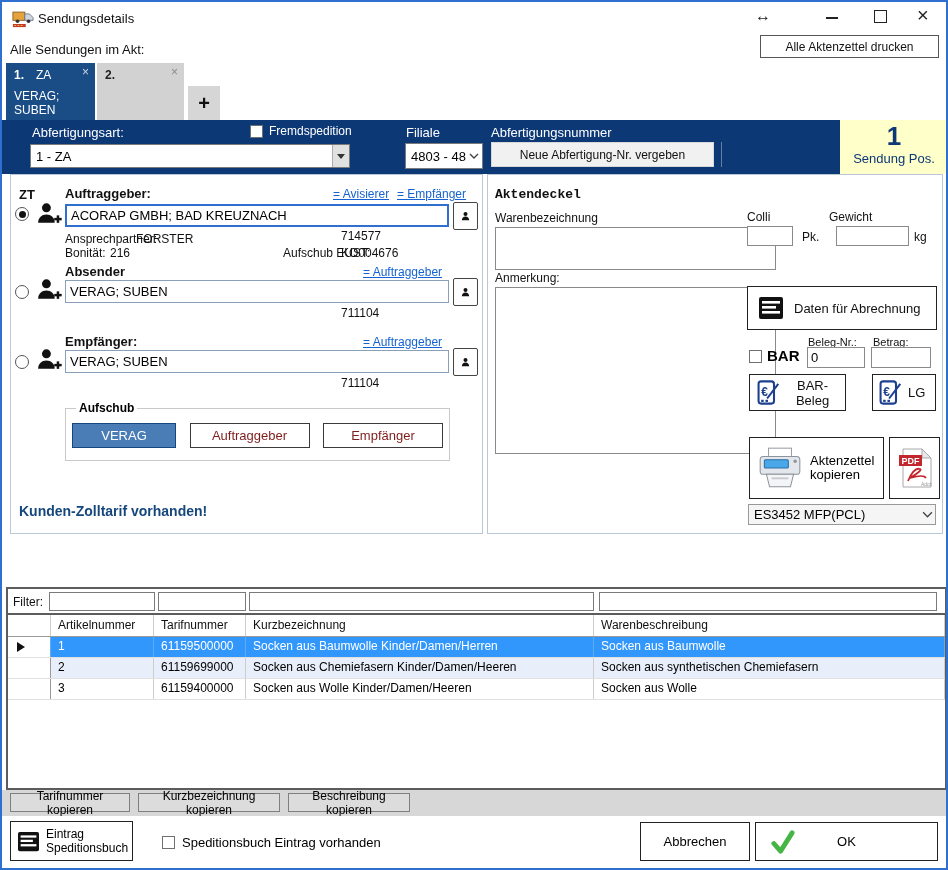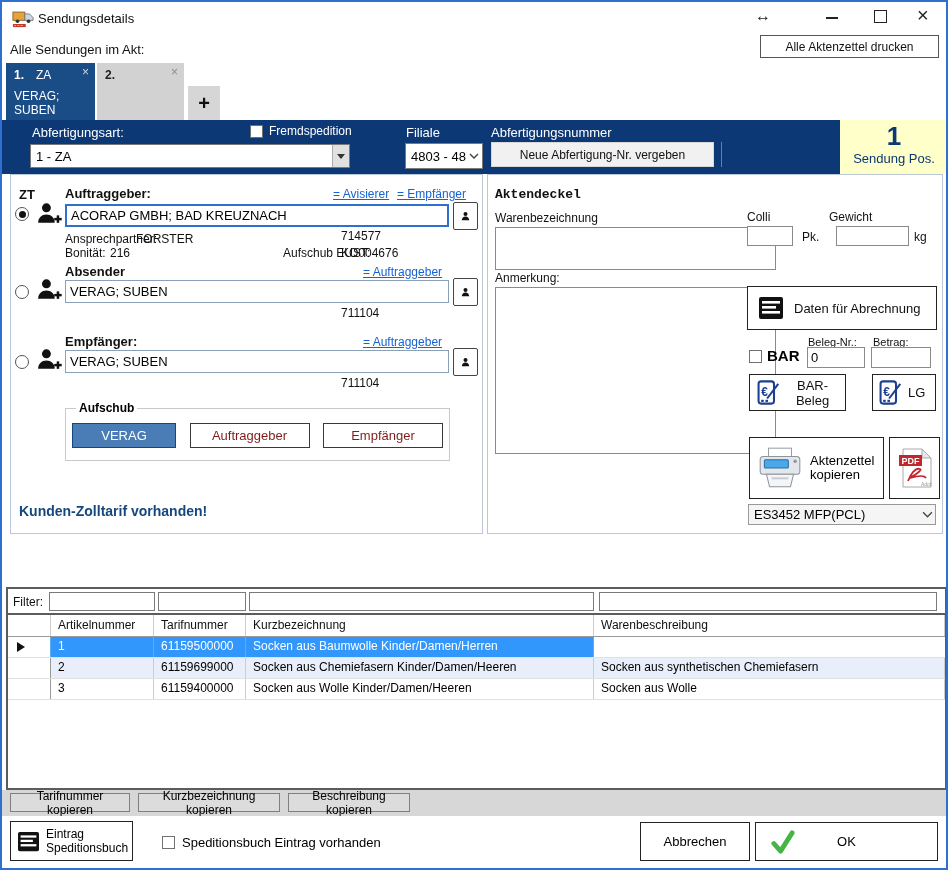--- a/index.html
+++ b/index.html
@@ -378,20 +378,21 @@
       <div class="gcell">Kurzbezeichnung</div>
       <div class="gcell">Warenbeschreibung</div>
     </div>
     <div class="gridrow grow selected">
       <div class="gcell sel-cell">
           <span class="row-arrow"></span>
         </div>
       <div class="gcell">1</div>
       <div class="gcell">61159500000</div>
       <div class="gcell">Socken aus Baumwolle Kinder/Damen/Herren</div>
+      <div class="gcell">Socken aus Baumwolle</div>
     </div>
     <div class="gridrow grow alt">
       <div class="gcell sel-cell"></div>
       <div class="gcell">2</div>
       <div class="gcell">61159699000</div>
       <div class="gcell">Socken aus Chemiefasern Kinder/Damen/Heeren</div>
       <div class="gcell">Socken aus synthetischen Chemiefasern</div>
     </div>
     <div class="gridrow grow">
       <div class="gcell sel-cell"></div>

